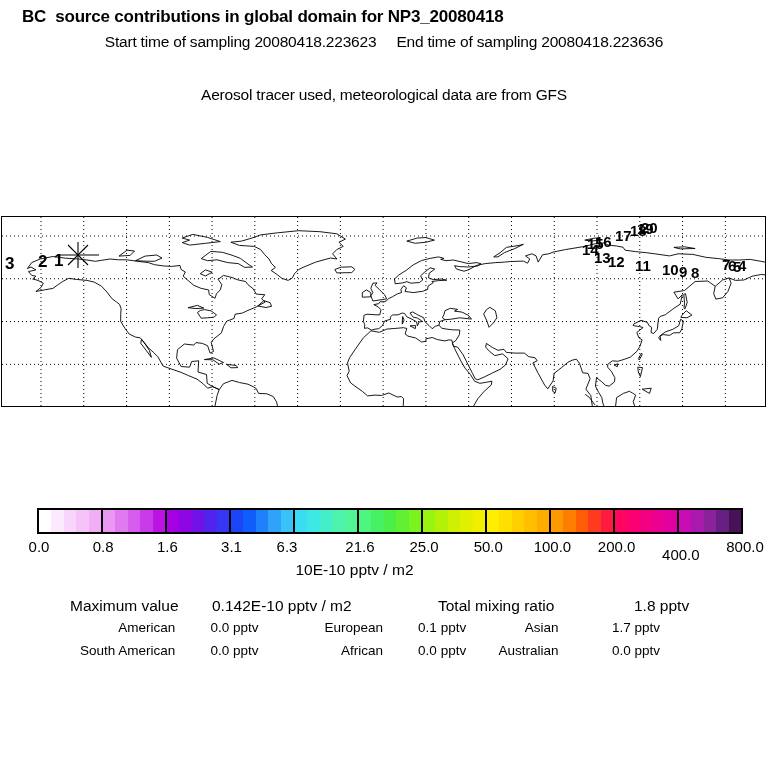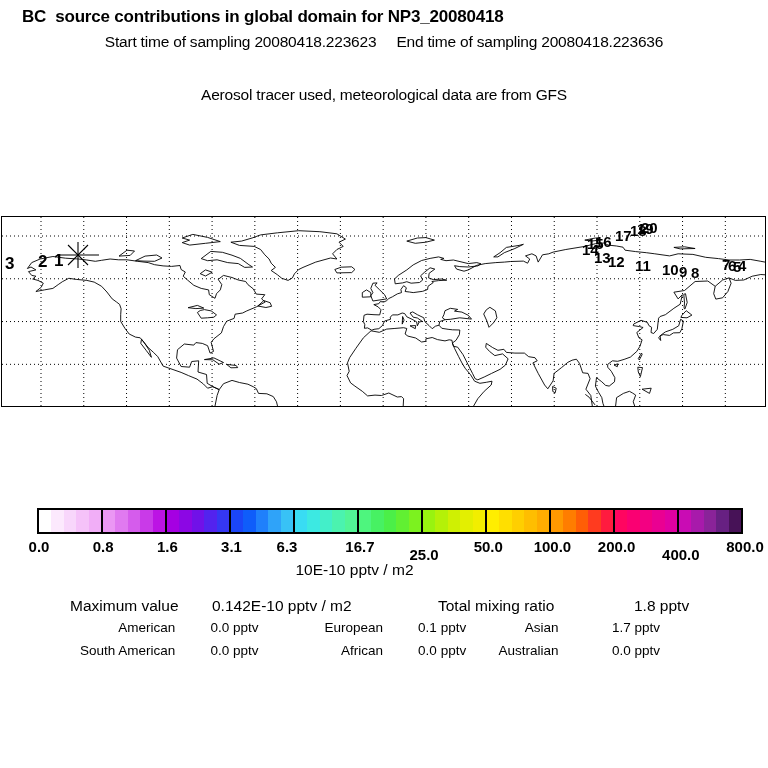--- a/index.html
+++ b/index.html
@@ -11,21 +11,21 @@
   .l2{top:33px;column-gap:20px}
   .l3{top:59px;column-gap:42px}
   .l4{top:86px}
   .map{position:absolute;left:1px;top:216px;width:763px;height:189px;border:1.5px solid #000;background:#fff}
   .map svg{position:absolute;left:0;top:0}
   .cbar{position:absolute;left:37px;top:508px;width:702px;height:22px;border:2px solid #000;display:flex}
   .cseg{flex:1;display:flex;border-right:2px solid #000}
   .cseg:last-child{border-right:none}
   .ccell{flex:1}
   .cticks{position:absolute;left:0;top:538px;width:768px;height:18px}
-  .cticks span{position:absolute;transform:translateX(-50%);font-size:15px;font-weight:bold;white-space:pre}
+  .cticks span{position:absolute;transform:translateX(-50%);font-size:15px;font-weight:normal;white-space:pre}
   .unit{position:absolute;left:0;top:561px;width:709px;text-align:center;font-size:15.5px}
   .srow1{position:absolute;left:0;top:597px;width:768px;height:18px;font-size:15.5px}
   .srow1 span{position:absolute;white-space:pre}
   .statrows{position:absolute;left:0;top:620px;width:660px}
   .srow{display:flex;height:23px;font-size:13.5px}
   .sc{text-align:right;white-space:pre}
   .c0{width:190px}.c1{width:90px}.c2{width:135px}.c3{width:90px}.c4{width:100px}.c5{width:110px}
 </style>
 </head>
 <body>
@@ -214,22 +214,22 @@
         <div class="ccell" style="background: rgb(103, 32, 130);"></div>
         <div class="ccell" style="background: rgb(71, 18, 87);"></div>
       </div>
     </div>
   <div class="cticks" id="cticks">
       <span style="left: 39px;">0.0</span>
       <span style="left: 103.182px;">0.8</span>
       <span style="left: 167.364px;">1.6</span>
       <span style="left: 231.545px;">3.1</span>
       <span style="left: 287px;">6.3</span>
-      <span style="left: 359.909px;">16.7</span>
-      <span style="left: 424.091px; margin-top: 8px;">25.0</span>
+      <span style="left: 359.909px;">21.6</span>
+      <span style="left: 424.091px;">25.0</span>
       <span style="left: 488.273px;">50.0</span>
       <span style="left: 552.455px;">100.0</span>
       <span style="left: 616.636px;">200.0</span>
       <span style="left: 680.818px; margin-top: 8px;">400.0</span>
       <span style="left: 745px;">800.0</span>
     </div>
   <div class="unit">10E-10 pptv / m2</div>
 
   <div class="srow1">
     <span style="left:70px">Maximum value</span>

